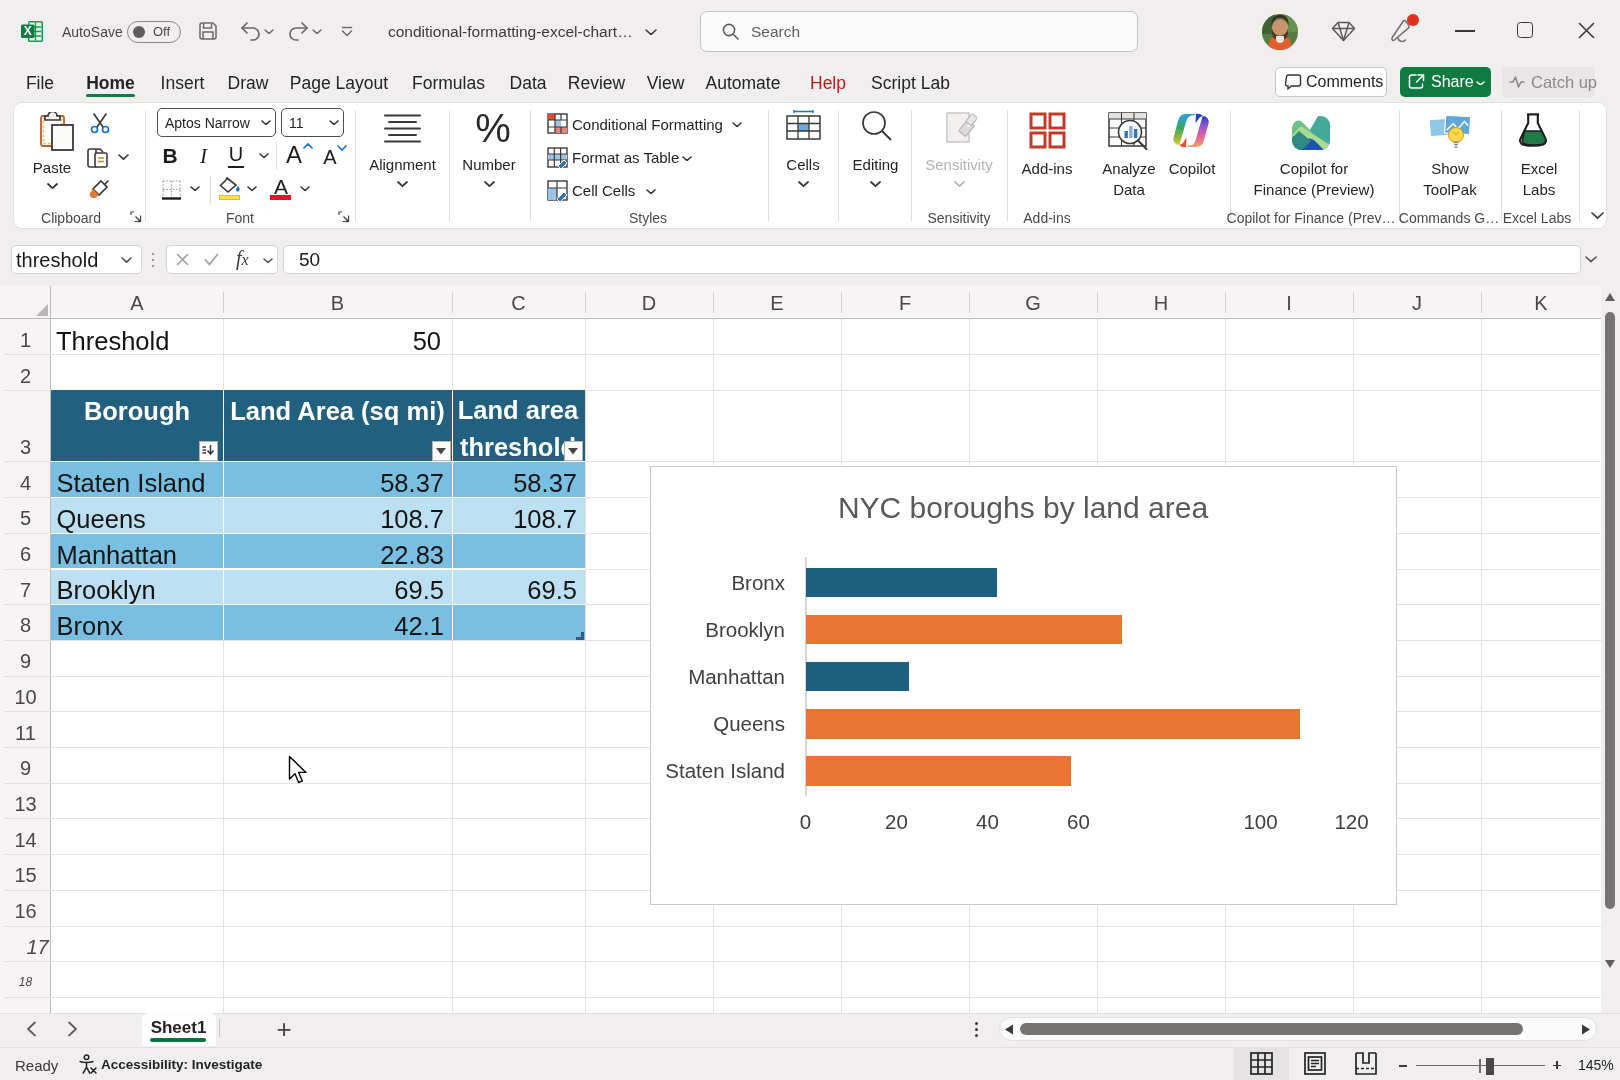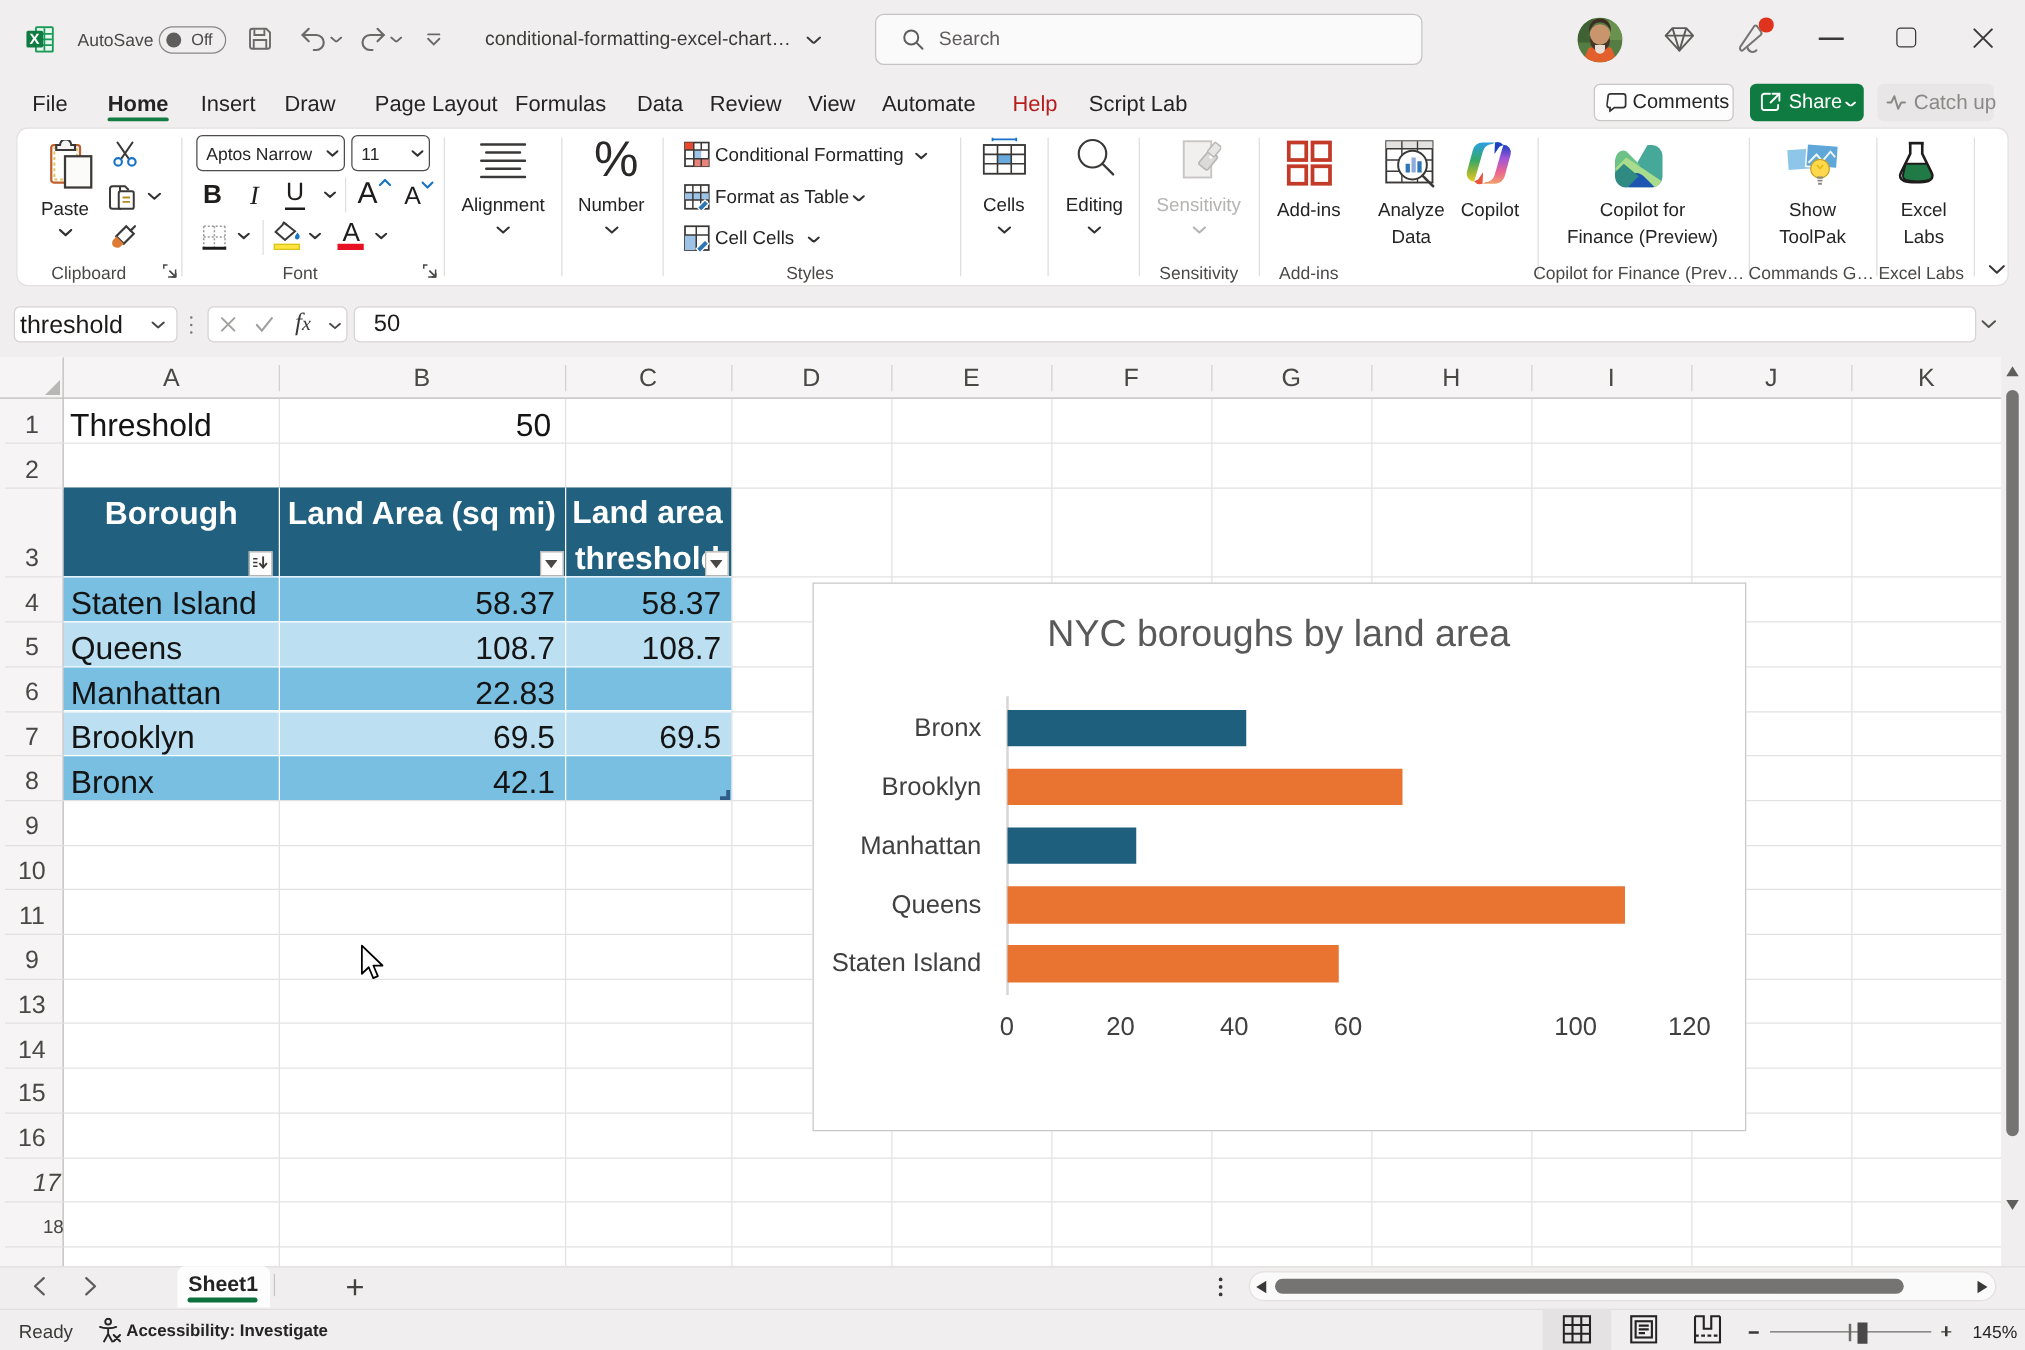--- a/index.html
+++ b/index.html
@@ -79,21 +79,21 @@
 <div class="abs" style="left:1407px;top:14px;width:11.5px;height:11.5px;border-radius:50%;background:#e0331e;"></div>
 <div class="abs" style="left:1455px;top:30px;width:20px;height:2px;background:#3a3838;"></div>
 <div style="position:absolute;left:1517px;top:22px;width:16px;height:16px;border:1.6px solid #3a3838;border-radius:3.5px;"></div>
 <svg class="abs" style="left:1578px;top:22px" width="17" height="17" viewBox="0 0 17 17" stroke="#3a3838" stroke-width="1.6" stroke-linecap="round">
 <path d="M1.5 1.5 L15.5 15.5 M15.5 1.5 L1.5 15.5"></path>
     </svg>
 <div style="position:absolute;left:-260px;width:600px;top:70.0px;height:26px;line-height:26px;font-size:17.5px;color:#242424;font-weight:400;text-align:center;white-space:nowrap;">File</div>
 <div style="position:absolute;left:-189.5px;width:600px;top:70.0px;height:26px;line-height:26px;font-size:17.5px;color:#242424;font-weight:700;text-align:center;white-space:nowrap;">Home</div>
 <div style="position:absolute;left:-117.5px;width:600px;top:70.0px;height:26px;line-height:26px;font-size:17.5px;color:#242424;font-weight:400;text-align:center;white-space:nowrap;">Insert</div>
 <div style="position:absolute;left:-52px;width:600px;top:70.0px;height:26px;line-height:26px;font-size:17.5px;color:#242424;font-weight:400;text-align:center;white-space:nowrap;">Draw</div>
-<div style="position:absolute;left:49px;width:600px;top:70.0px;height:26px;line-height:26px;font-size:17.5px;color:#242424;font-weight:400;text-align:center;white-space:nowrap;">Page Layout</div>
+<div style="position:absolute;left:39px;width:600px;top:70.0px;height:26px;line-height:26px;font-size:17.5px;color:#242424;font-weight:400;text-align:center;white-space:nowrap;">Page Layout</div>
 <div style="position:absolute;left:148.5px;width:600px;top:70.0px;height:26px;line-height:26px;font-size:17.5px;color:#242424;font-weight:400;text-align:center;white-space:nowrap;">Formulas</div>
 <div style="position:absolute;left:228px;width:600px;top:70.0px;height:26px;line-height:26px;font-size:17.5px;color:#242424;font-weight:400;text-align:center;white-space:nowrap;">Data</div>
 <div style="position:absolute;left:296.5px;width:600px;top:70.0px;height:26px;line-height:26px;font-size:17.5px;color:#242424;font-weight:400;text-align:center;white-space:nowrap;">Review</div>
 <div style="position:absolute;left:365.5px;width:600px;top:70.0px;height:26px;line-height:26px;font-size:17.5px;color:#242424;font-weight:400;text-align:center;white-space:nowrap;">View</div>
 <div style="position:absolute;left:443px;width:600px;top:70.0px;height:26px;line-height:26px;font-size:17.5px;color:#242424;font-weight:400;text-align:center;white-space:nowrap;">Automate</div>
 <div style="position:absolute;left:528px;width:600px;top:70.0px;height:26px;line-height:26px;font-size:17.5px;color:#b91c1c;font-weight:400;text-align:center;white-space:nowrap;">Help</div>
 <div style="position:absolute;left:610.5px;width:600px;top:70.0px;height:26px;line-height:26px;font-size:17.5px;color:#242424;font-weight:400;text-align:center;white-space:nowrap;">Script Lab</div>
 <div style="position:absolute;left:86px;top:93.5px;width:49px;height:3px;background:#127c42;border-radius:2px;"></div>
 <div style="position:absolute;left:1275px;top:67px;width:112px;height:30px;background:#fdfdfd;border:1px solid #c9c7c6;border-radius:5px;"></div>
 <svg class="abs" style="left:1285px;top:74px" width="17" height="16" viewBox="0 0 17 16" fill="none" stroke="#343231" stroke-width="1.4">
@@ -445,21 +445,21 @@
 <div class="abs" style="left:0px;top:611.4000000000001px;width:51px;height:28px;line-height:28px;font-size:20px;color:#4a4745;text-align:center;">8</div>
 <div class="abs" style="left:0px;top:647.1px;width:51px;height:28px;line-height:28px;font-size:20px;color:#4a4745;text-align:center;">9</div>
 <div class="abs" style="left:0px;top:682.8000000000001px;width:51px;height:28px;line-height:28px;font-size:20px;color:#4a4745;text-align:center;">10</div>
 <div class="abs" style="left:0px;top:718.5px;width:51px;height:28px;line-height:28px;font-size:20px;color:#4a4745;text-align:center;">11</div>
 <div class="abs" style="left:0px;top:754.2px;width:51px;height:28px;line-height:28px;font-size:20px;color:#4a4745;text-align:center;">9</div>
 <div class="abs" style="left:0px;top:789.9000000000001px;width:51px;height:28px;line-height:28px;font-size:20px;color:#4a4745;text-align:center;">13</div>
 <div class="abs" style="left:0px;top:825.6000000000001px;width:51px;height:28px;line-height:28px;font-size:20px;color:#4a4745;text-align:center;">14</div>
 <div class="abs" style="left:0px;top:861.3000000000001px;width:51px;height:28px;line-height:28px;font-size:20px;color:#4a4745;text-align:center;">15</div>
 <div class="abs" style="left:0px;top:897.0px;width:51px;height:28px;line-height:28px;font-size:20px;color:#4a4745;text-align:center;">16</div>
 <div class="abs" style="left:12px;top:932.7px;width:51px;height:28px;line-height:28px;font-size:20px;color:#4a4745;text-align:center;font-style:italic;">17</div>
-<div class="abs" style="left:0px;top:968.4000000000001px;width:51px;height:28px;line-height:28px;font-size:15px;color:#4a4745;text-align:right;">18</div>
+<div class="abs" style="left:0px;top:968.4000000000001px;width:51px;height:28px;line-height:28px;font-size:12px;color:#4a4745;text-align:center;font-style:italic;">18</div>
 <div style="position:absolute;left:51px;top:354.3px;width:1550px;height:1px;background:#e4e2e1;"></div>
 <div style="position:absolute;left:4px;top:354.3px;width:47px;height:1px;background:#e2e0df;"></div>
 <div style="position:absolute;left:51px;top:390.0px;width:1550px;height:1px;background:#e4e2e1;"></div>
 <div style="position:absolute;left:4px;top:390.0px;width:47px;height:1px;background:#e2e0df;"></div>
 <div style="position:absolute;left:51px;top:461.40000000000003px;width:1550px;height:1px;background:#e4e2e1;"></div>
 <div style="position:absolute;left:4px;top:461.40000000000003px;width:47px;height:1px;background:#e2e0df;"></div>
 <div style="position:absolute;left:51px;top:497.1px;width:1550px;height:1px;background:#e4e2e1;"></div>
 <div style="position:absolute;left:4px;top:497.1px;width:47px;height:1px;background:#e2e0df;"></div>
 <div style="position:absolute;left:51px;top:532.8000000000001px;width:1550px;height:1px;background:#e4e2e1;"></div>
 <div style="position:absolute;left:4px;top:532.8000000000001px;width:47px;height:1px;background:#e2e0df;"></div>

